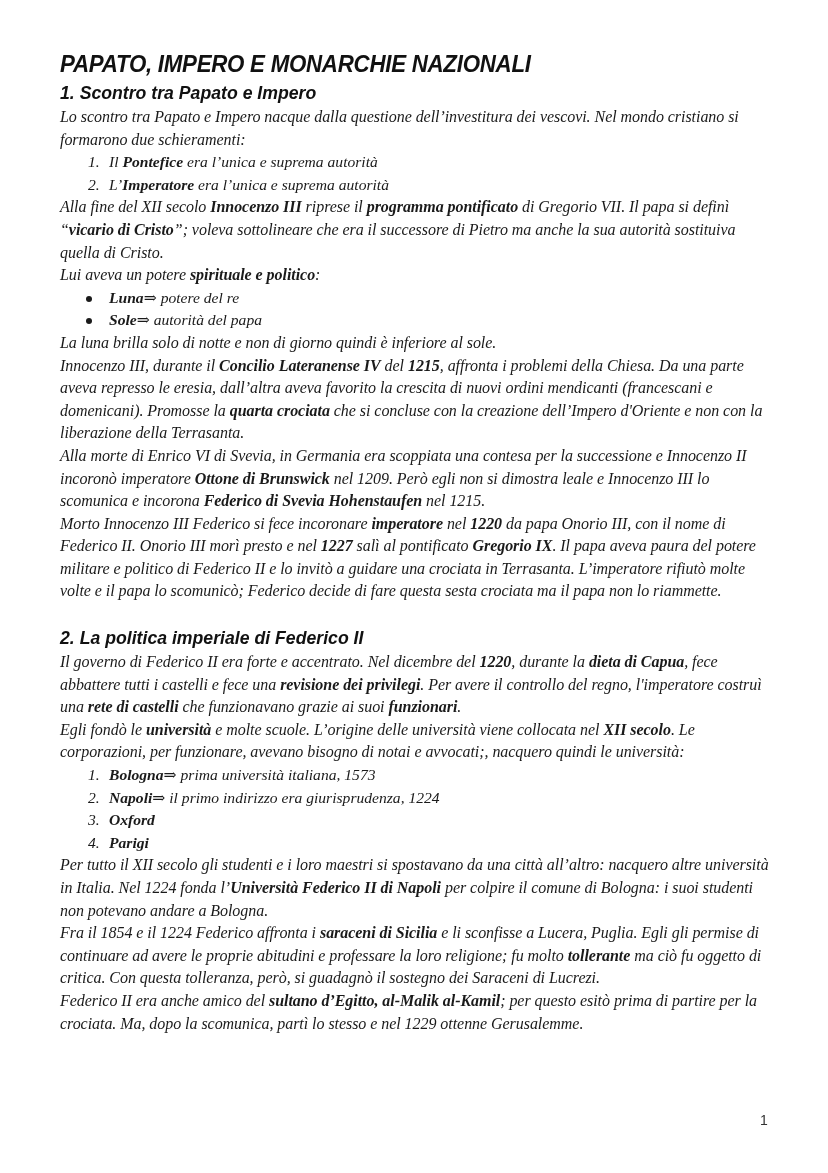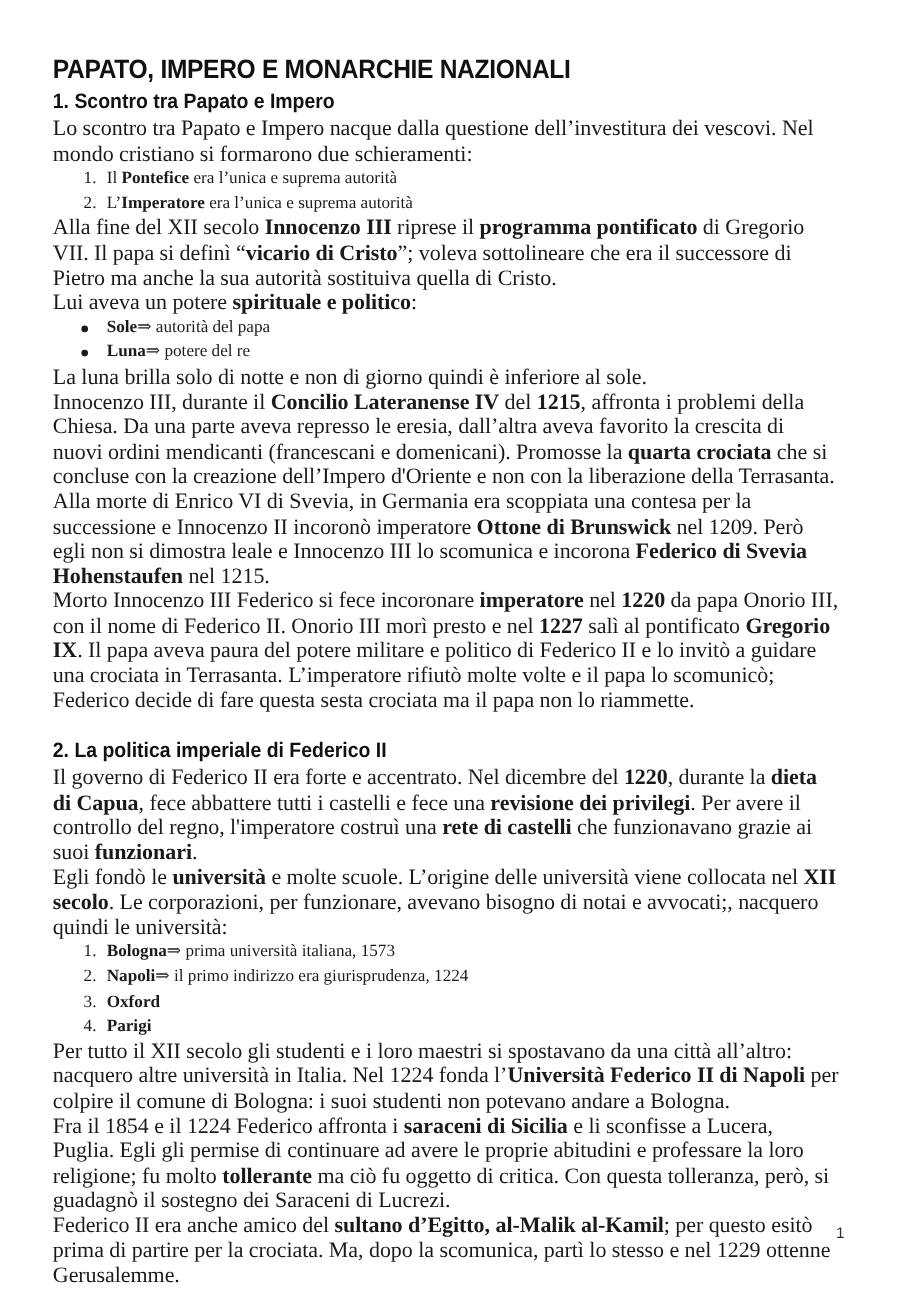--- a/index.html
+++ b/index.html
@@ -10,23 +10,24 @@
     body {
       width: 828px;
       height: 1173px;
       position: relative;
       overflow: hidden;
       color: #1a1a1a;
       font-family: "Liberation Serif", "DejaVu Serif", serif;
     }
     .page {
       position: absolute;
-      left: 48px;
+      left: 60px;
       top: 48px;
       width: 715px;
+      font-style: italic;
     }
     .doc-title {
       font-family: "Liberation Sans", "DejaVu Sans", sans-serif;
       font-weight: bold;
       font-size: 24px;
       letter-spacing: -0.3px;
       line-height: 32px;
       margin: 0;
       color: #111;
       transform: scaleX(0.93);
@@ -41,21 +42,21 @@
       margin: 0;
       color: #111;
       transform: scaleX(0.93);
       transform-origin: left center;
       white-space: nowrap;
     }
     .section-title.second {
       margin-top: 22px;
     }
     .para {
-      font-size: 20px;
+      font-size: 16px;
       line-height: 22.6px;
       margin: 0;
       letter-spacing: -0.05px;
     }
     .para b, .list-item b {
       font-weight: bold;
     }
     ol.list, ul.list {
       margin: 0;
       padding: 0;
@@ -101,22 +102,22 @@
     <h2 class="section-title">1. Scontro tra Papato e Impero</h2>
     <div class="section-body">
         <p class="para"><span>Lo scontro tra Papato e Impero nacque dalla questione dell’investitura dei vescovi. Nel mondo cristiano si formarono due schieramenti:</span></p>
         <ol class="list">
           <li class="list-item"><span class="list-marker">1.</span><span>Il </span><b>Pontefice</b><span> era l’unica e suprema autorità</span></li>
           <li class="list-item"><span class="list-marker">2.</span><span>L’</span><b>Imperatore</b><span> era l’unica e suprema autorità</span></li>
         </ol>
         <p class="para"><span>Alla fine del XII secolo </span><b>Innocenzo III</b><span> riprese il </span><b>programma pontificato</b><span> di Gregorio VII. Il papa si definì “</span><b>vicario di Cristo</b><span>”; voleva sottolineare che era il successore di Pietro ma anche la sua autorità sostituiva quella di Cristo.</span></p>
         <p class="para"><span>Lui aveva un potere </span><b>spirituale e politico</b><span>:</span></p>
         <ul class="list">
+          <li class="list-item"><span class="bullet-marker"></span><b>Luna</b><span>⇒ potere del re</span></li>
           <li class="list-item"><span class="bullet-marker"></span><b>Sole</b><span>⇒ autorità del papa</span></li>
-          <li class="list-item"><span class="bullet-marker"></span><b>Luna</b><span>⇒ potere del re</span></li>
         </ul>
         <p class="para"><span>La luna brilla solo di notte e non di giorno quindi è inferiore al sole.</span></p>
         <p class="para"><span>Innocenzo III, durante il </span><b>Concilio Lateranense IV</b><span> del </span><b>1215</b><span>, affronta i problemi della Chiesa. Da una parte aveva represso le eresia, dall’altra aveva favorito la crescita di nuovi ordini mendicanti (francescani e domenicani). Promosse la </span><b>quarta crociata</b><span> che si concluse con la creazione dell’Impero d'Oriente e non con la liberazione della Terrasanta.</span></p>
         <p class="para"><span>Alla morte di Enrico VI di Svevia, in Germania era scoppiata una contesa per la successione e Innocenzo II incoronò imperatore </span><b>Ottone di Brunswick</b><span> nel 1209. Però egli non si dimostra leale e Innocenzo III lo scomunica e incorona </span><b>Federico di Svevia Hohenstaufen</b><span> nel 1215.</span></p>
         <p class="para"><span>Morto Innocenzo III Federico si fece incoronare </span><b>imperatore</b><span> nel </span><b>1220</b><span> da papa Onorio III, con il nome di Federico II. Onorio III morì presto e nel </span><b>1227</b><span> salì al pontificato </span><b>Gregorio IX</b><span>. Il papa aveva paura del potere militare e politico di Federico II e lo invitò a guidare una crociata in Terrasanta. L’imperatore rifiutò molte volte e il papa lo scomunicò; Federico decide di fare questa sesta crociata ma il papa non lo riammette.</span></p>
       </div>
   </section>
 
   <section>
     <h2 class="section-title second">2. La politica imperiale di Federico II</h2>

